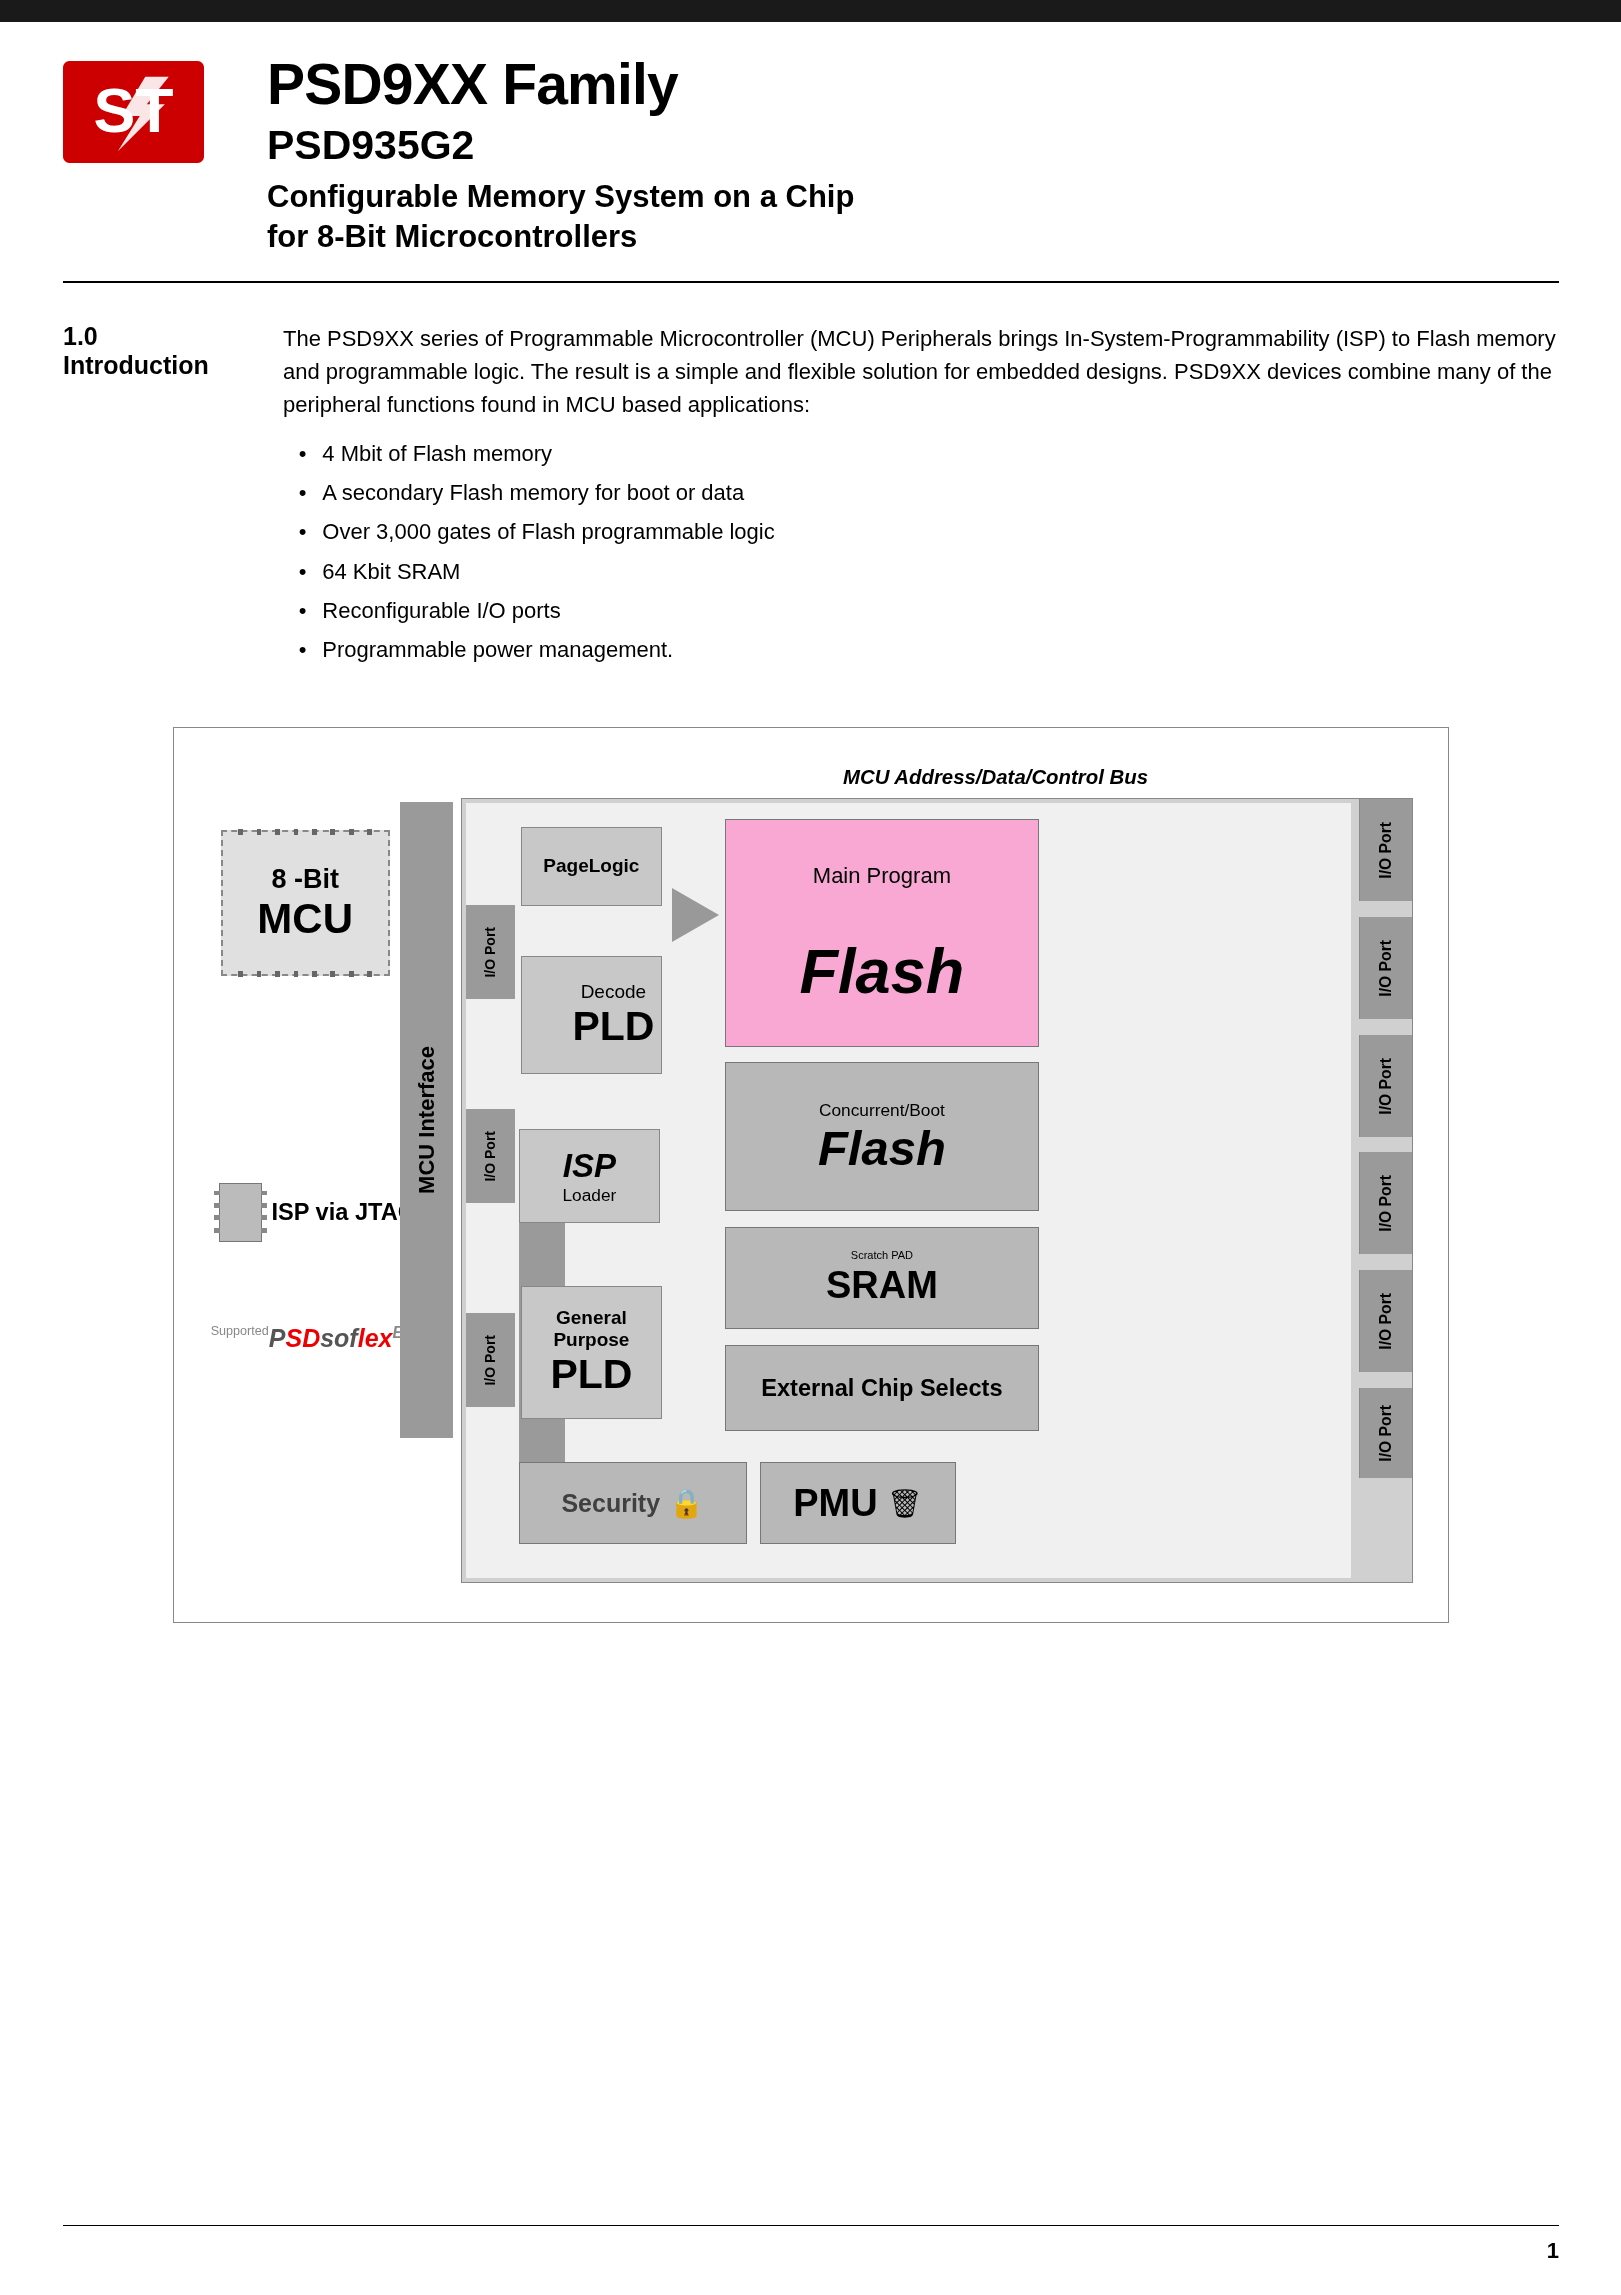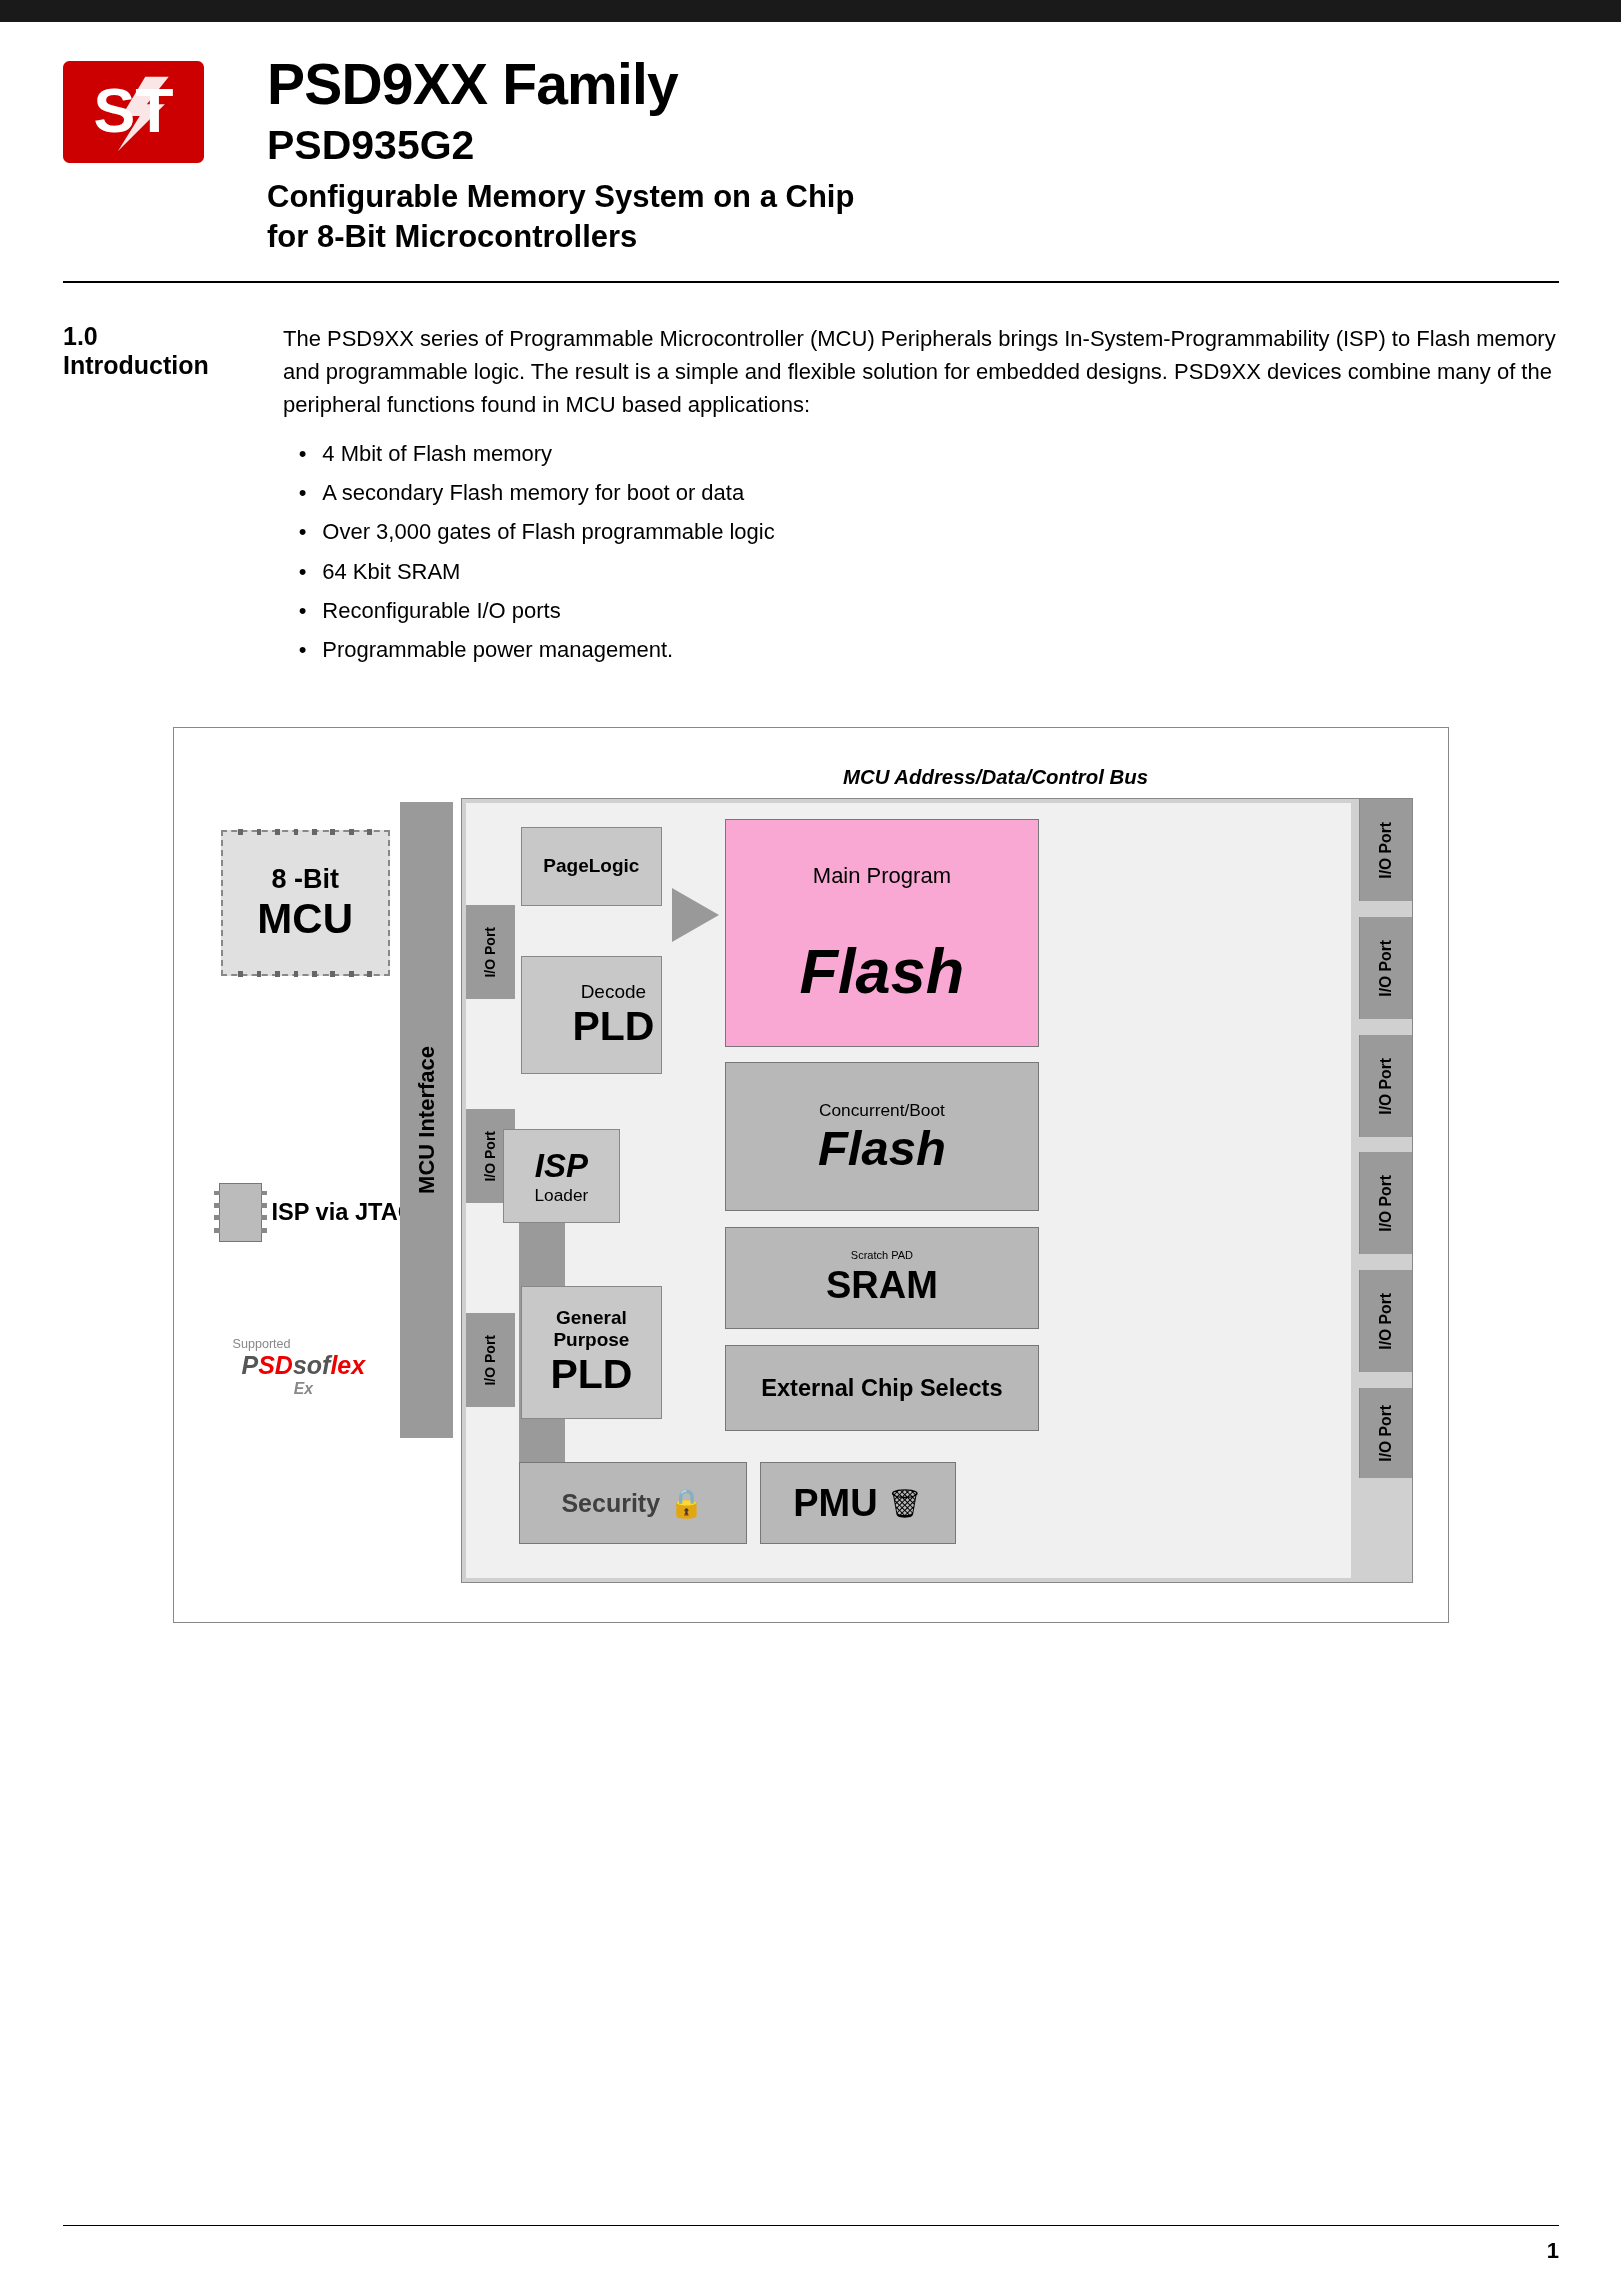--- a/index.html
+++ b/index.html
@@ -241,21 +241,21 @@
         <div style="position:absolute; left:-6.3px; top:31px; width:6.3px; height:4.7px; background:#888;"></div>
         <div style="position:absolute; left:-6.3px; top:44px; width:6.3px; height:4.7px; background:#888;"></div>
         <div style="position:absolute; right:-6.3px; top:6.3px; width:6.3px; height:4.7px; background:#888;"></div>
         <div style="position:absolute; right:-6.3px; top:19px; width:6.3px; height:4.7px; background:#888;"></div>
         <div style="position:absolute; right:-6.3px; top:31px; width:6.3px; height:4.7px; background:#888;"></div>
         <div style="position:absolute; right:-6.3px; top:44px; width:6.3px; height:4.7px; background:#888;"></div>
       </div>
       <div style="font-size:23.6px; font-weight:bold; color:#000;">ISP via JTAG</div>
     </div>
 
-    <div style="position:absolute; left:11.8px; top:565px; width:173px; height:86px; display:flex; flex-direction:column; align-items:center; justify-content:center;">
+    <div style="position:absolute; left:11.8px; top:565px; width:173px; height:86px; display:flex; flex-direction:row; justify-content:center;">
       <div style="font-size:12.6px; color:#888; align-self:flex-start; margin-left:15.7px;">Supported</div>
       <div style="font-size:25px; font-weight:bold; color:#777; font-style:italic;">
         <span style="color:#555;">P</span><span style="color:#e00;">SD</span><span style="color:#555;">sof</span><span style="color:#e00;">lex</span>
       </div>
       <div style="font-size:15.7px; font-style:italic; color:#888; font-weight:bold;">Ex</div>
     </div>
 
     <div style="position:absolute; left:195px; top:43px; width:53px; height:636px; background:#9a9a9a; display:flex; align-items:center; justify-content:center;">
       <div class="vertical-text" style="font-size:22px; font-weight:bold;">MCU Interface</div>
     </div>
@@ -300,21 +300,21 @@
         <div style="position:absolute; left:55px; top:23.6px; width:141px; height:79px; background:#c8c8c8; border:0.8px solid #888; display:flex; flex-direction:row; align-items:center; justify-content:center;">
           <div style="font-size:19px; font-weight:bold;">Page</div>
           <div style="font-size:19px; font-weight:bold;">Logic</div>
         </div>
 
         <div style="position:absolute; left:55px; top:153px; width:141px; height:118px; background:#c8c8c8; border:0.8px solid #888; display:flex; flex-direction:column; align-items:center; justify-content:center;padding-left:44px;">
           <div style="font-size:19px; color:#000;">Decode</div>
           <div style="font-size:41px; font-weight:bold; color:#000;">PLD</div>
         </div>
 
-        <div style="position:absolute; left:37px; top:326px; width:117px; height:94px; background:#c8c8c8; border:0.8px solid #888; display:flex; flex-direction:column; align-items:center; justify-content:center;">
+        <div style="position:absolute; left:53px; top:326px; width:141px; height:94px; background:#c8c8c8; border:0.8px solid #888; display:flex; flex-direction:column; align-items:center; justify-content:center;">
           <div style="font-size:33px; font-style:italic; font-weight:bold; color:#000;">ISP</div>
           <div style="font-size:17.3px; color:#000;">Loader</div>
         </div>
 
         <div style="position:absolute; left:55px; top:483px; width:141px; height:133px; background:#c8c8c8; border:0.8px solid #888; display:flex; flex-direction:column; align-items:center; justify-content:center; text-align:center;">
           <div style="font-size:19px; font-weight:bold;">General</div>
           <div style="font-size:19px; font-weight:bold;">Purpose</div>
           <div style="font-size:41px; font-weight:bold;">PLD</div>
         </div>
 

